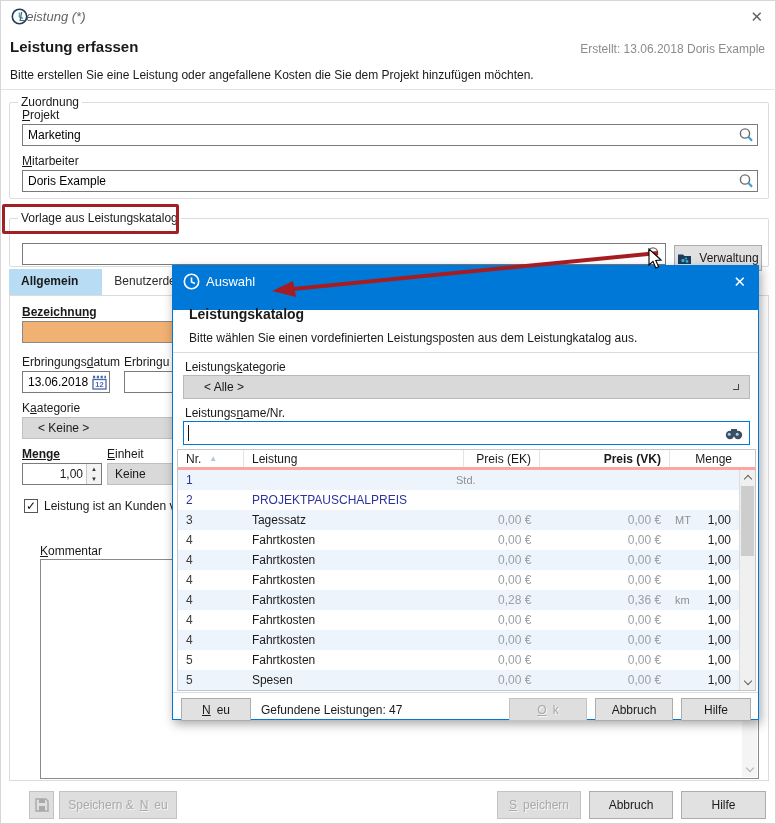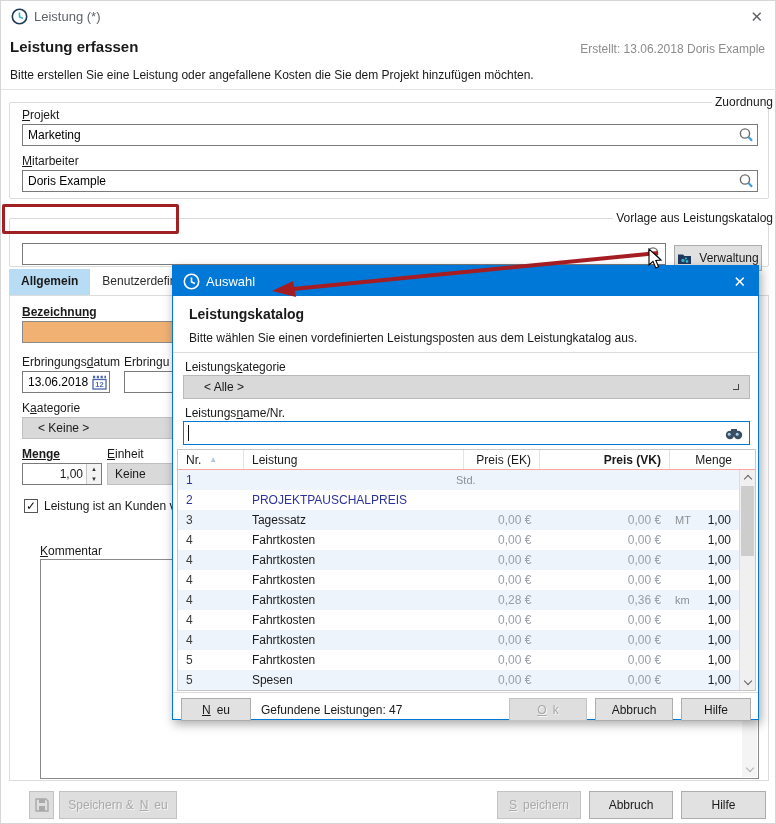--- a/index.html
+++ b/index.html
@@ -6,51 +6,51 @@
   html,body { width:776px; height:824px; }
   body { font-family:"Liberation Sans", sans-serif; background:#fff; position:relative; overflow:hidden; color:#1a1a1a; }
   .abs { position:absolute; }
   .lbl { font-size:12px; color:#1a1a1a; white-space:nowrap; }
   .ak { text-decoration:underline; }
   .bold { font-weight:bold; }
 
   
   #win { position:absolute; inset:0; border:1px solid #d6d6d6; background:#fff; }
   #titlebar { position:absolute; left:0; top:0; width:774px; height:30px; background:#fff; }
-  #titlebar .title { position:absolute; left:33px; top:8px; font-size:13px; color:#5f6368; }
+  #titlebar .title { position:absolute; left:18px; top:8px; font-size:13px; color:#5f6368;font-style:italic; }
   .close-x { font-size:15px; color:#5f6368; cursor:pointer; }
   #main-close { position:absolute; right:12px; top:7px; }
 
   #page-title { position:absolute; left:9px; top:37px; font-size:15px; font-weight:bold; }
   #meta { position:absolute; right:10px; top:41px; font-size:12px; color:#8c8c8c; text-align:right; }
   #meta .row2 { margin-top:7px; display:flex; justify-content:flex-end; gap:84px; padding-right:54px; }
   #subtitle { position:absolute; left:9px; top:67px; font-size:12px; }
   .hsep { position:absolute; left:0; width:776px; height:1px; background:#e3e3e3; }
 
   fieldset { border:1px solid #dcdcdc; border-radius:2px; }
-  legend { font-size:12px; padding:0 3px; margin-left:8px;text-align:right; }
+  legend { font-size:12px; padding:0 3px; margin-left:8px; }
   #fs-zuordnung { position:absolute; left:8px; top:94px; width:760px; height:104px; }
   #fs-vorlage   { position:absolute; left:8px; top:210px; width:760px; height:56px; }
 
   .txt { position:absolute; height:22px; border:1px solid #7a7a7a; background:#fff; font-size:12px; font-family:"Liberation Sans",sans-serif; padding:2px 22px 2px 5px; width:100%; }
   .fieldwrap { position:absolute; }
   .mag { position:absolute; right:3px; top:3px; width:17px; height:17px; }
 
   
   #red-rect { position:absolute; left:2px; top:204px; width:177px; height:30px; border:3px solid #a02024; border-radius:2px; z-index:22; pointer-events:none; }
   #annot-svg { position:absolute; left:0; top:0; width:776px; height:824px; z-index:21; pointer-events:none; }
   #cursor-svg { position:absolute; left:646px; top:248px; z-index:23; pointer-events:none; }
 
   .btn { display:flex; align-items:center; justify-content:center; gap:6px; background:#e1e1e1; border:1px solid #adadad; font-size:12px; color:#1a1a1a; cursor:pointer; }
   .btn.disabled { background:#dedede; border-color:#c3c3c3; color:#a9a9a9; text-shadow:1px 1px 0 #f5f5f5; cursor:default; }
   #btn-verwaltung { position:absolute; left:664px; top:20px; width:88px; height:26px; }
 
   
   #tabbar { position:absolute; left:8px; top:268px; height:26px; display:flex; }
-  .tab { padding:5px 12px 0 12px; font-size:12px; height:26px; }
+  .tab { padding:5px 24px 0 12px; font-size:12px; height:26px; }
   .tab.active { background:#b8dcf3; font-weight:bold; }
   .tab.inactive { background:#fff; color:#2b2b2b; }
   #panel { position:absolute; left:8px; top:294px; width:760px; height:486px; border:1px solid #dcdcdc; background:#fff; }
 
   .grayfield { position:absolute; background:#d9d9d9; border:1px solid #c0c0c0; font-size:12px; display:flex; align-items:center; }
   .orange { background:#f0b173; border:1px solid #8a8a8a; }
 
   
   #spin { position:absolute; left:12px; top:167px; width:80px; height:22px; border:1px solid #7a7a7a; background:#fff; display:flex; }
   #spin .val { flex:1; font-size:12px; text-align:right; padding:3px 3px 0 0; }
@@ -70,37 +70,37 @@
   
   #footer-main { position:absolute; left:0; top:790px; width:776px; height:30px; }
   #btn-save-icon { position:absolute; left:28px; top:0; width:25px; height:28px; }
   #btn-speichern-neu { position:absolute; left:58px; top:0; width:118px; height:28px; }
   #btn-speichern { position:absolute; left:496px; top:0; width:84px; height:28px; }
   #btn-abbruch-main { position:absolute; left:588px; top:0; width:84px; height:28px; }
   #btn-hilfe-main { position:absolute; left:680px; top:0; width:85px; height:28px; }
 
   
   #dialog { position:absolute; left:172px; top:265px; width:587px; height:455px; background:#fff; border:1px solid #0078d7; box-shadow:2px 4px 10px rgba(0,0,0,.35); z-index:10; }
-  #dlg-titlebar { position:absolute; left:0; top:0; right:0; height:30px; background:#0078d7; }
+  #dlg-titlebar { position:absolute; left:0; top:0; right:0; height:44px; background:#0078d7; }
   #dlg-titlebar .title { position:absolute; left:33px; top:8px; font-size:13px; color:#fff; }
   #dlg-close { position:absolute; right:12px; top:7px; color:#fff; }
   #dlg-heading { position:absolute; left:16px; top:40px; font-size:14px; font-weight:bold; }
   #dlg-desc { position:absolute; left:16px; top:65px; font-size:12px; }
   #dlg-sep { position:absolute; left:0; top:86px; width:100%; height:1px; background:#dcdcdc; }
   #dlg-kat-label { position:absolute; left:12px; top:94px; }
   #dlg-select { position:absolute; left:10px; top:109px; width:567px; height:24px; background:#d9d9d9; border:1px solid #b9b9b9; font-size:12px; display:flex; align-items:center; padding-left:20px; cursor:pointer; }
   #dlg-select .chev { position:absolute; right:10px; top:8px; border-color:#444; }
   #dlg-name-label { position:absolute; left:12px; top:140px; }
   #dlg-search { position:absolute; left:10px; top:155px; width:567px; height:24px; border:1px solid #0078d7; background:#fff; }
   #dlg-search .caret { position:absolute; left:4px; top:3px; width:1px; height:16px; background:#111; }
   #dlg-search svg { position:absolute; right:6px; top:5px; }
 
   
   #tbl { position:absolute; left:4px; top:183px; width:579px; height:242px; border:1px solid #c6c6c6; font-size:12px; }
-  #tbl-head { display:flex; height:20px; border-bottom:1px solid #fca5a5; background:#fff; }
+  #tbl-head { display:flex; height:20px; border-bottom:3px solid #fca5a5; background:#fff; }
   #tbl-head .hc { display:flex; align-items:center; padding:0 8px; border-right:1px solid #e4e4e4; cursor:pointer; }
   .c-nr{width:66px;} .c-le{width:220px;} .c-ek{width:76px; justify-content:flex-end;} .c-vk{width:130px; justify-content:flex-end;font-weight:bold;} .c-mg{width:70px; justify-content:flex-end;}
   #tbl-head .sort { font-size:8px; color:#b0c6da; margin-left:8px; }
   #tbl-body { position:absolute; left:0; top:20px; width:561px; height:220px; }
   .trow { display:flex; height:20px; align-items:center; cursor:pointer; }
   .trow.alt { background:#eef4fb; }
   .trow span { display:block; padding:0 8px; white-space:nowrap; overflow:hidden; }
   .trow .b-nr{width:66px; color:#3c3c3c;} .trow .b-le{width:220px; position:relative;}
   .trow .b-ek{width:76px; text-align:right; color:#9aa0a6;} .trow .b-vk{width:130px; text-align:right; color:#9aa0a6;}
   .trow .b-un{width:26px; padding:0 0 0 6px; color:#8d9094; font-size:11px;} .trow .b-me{width:44px; text-align:right; padding-right:8px;}

